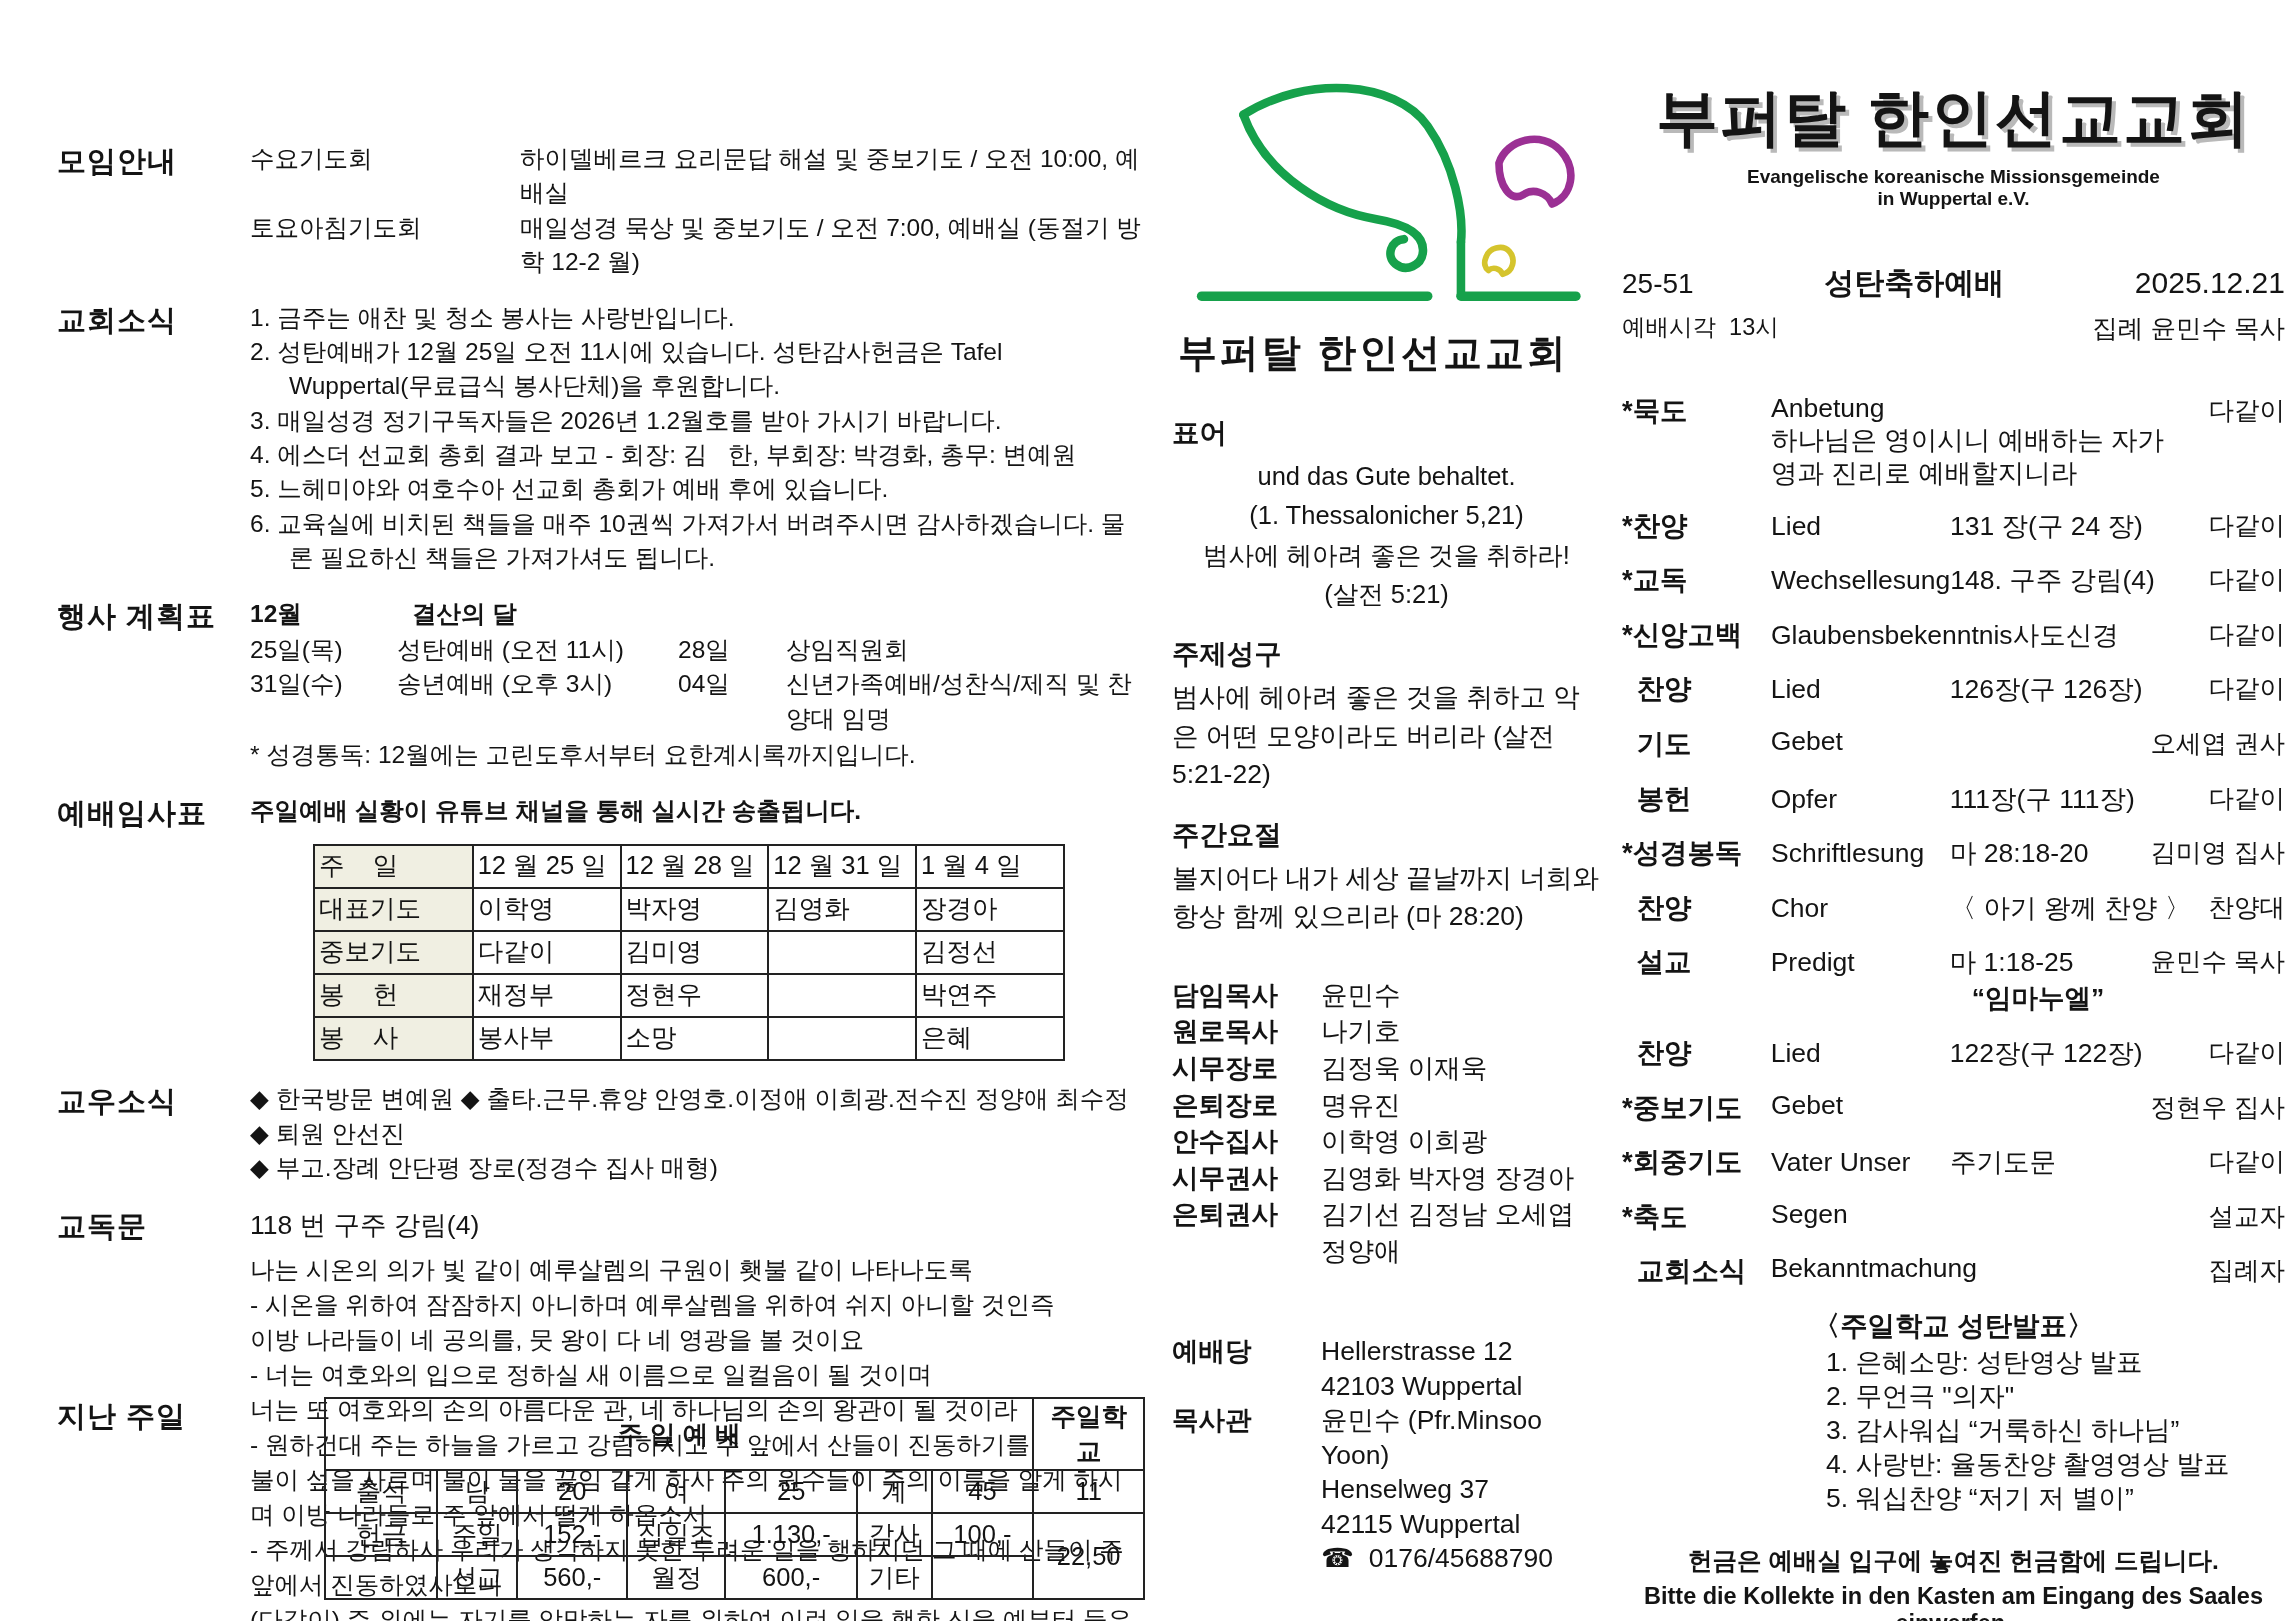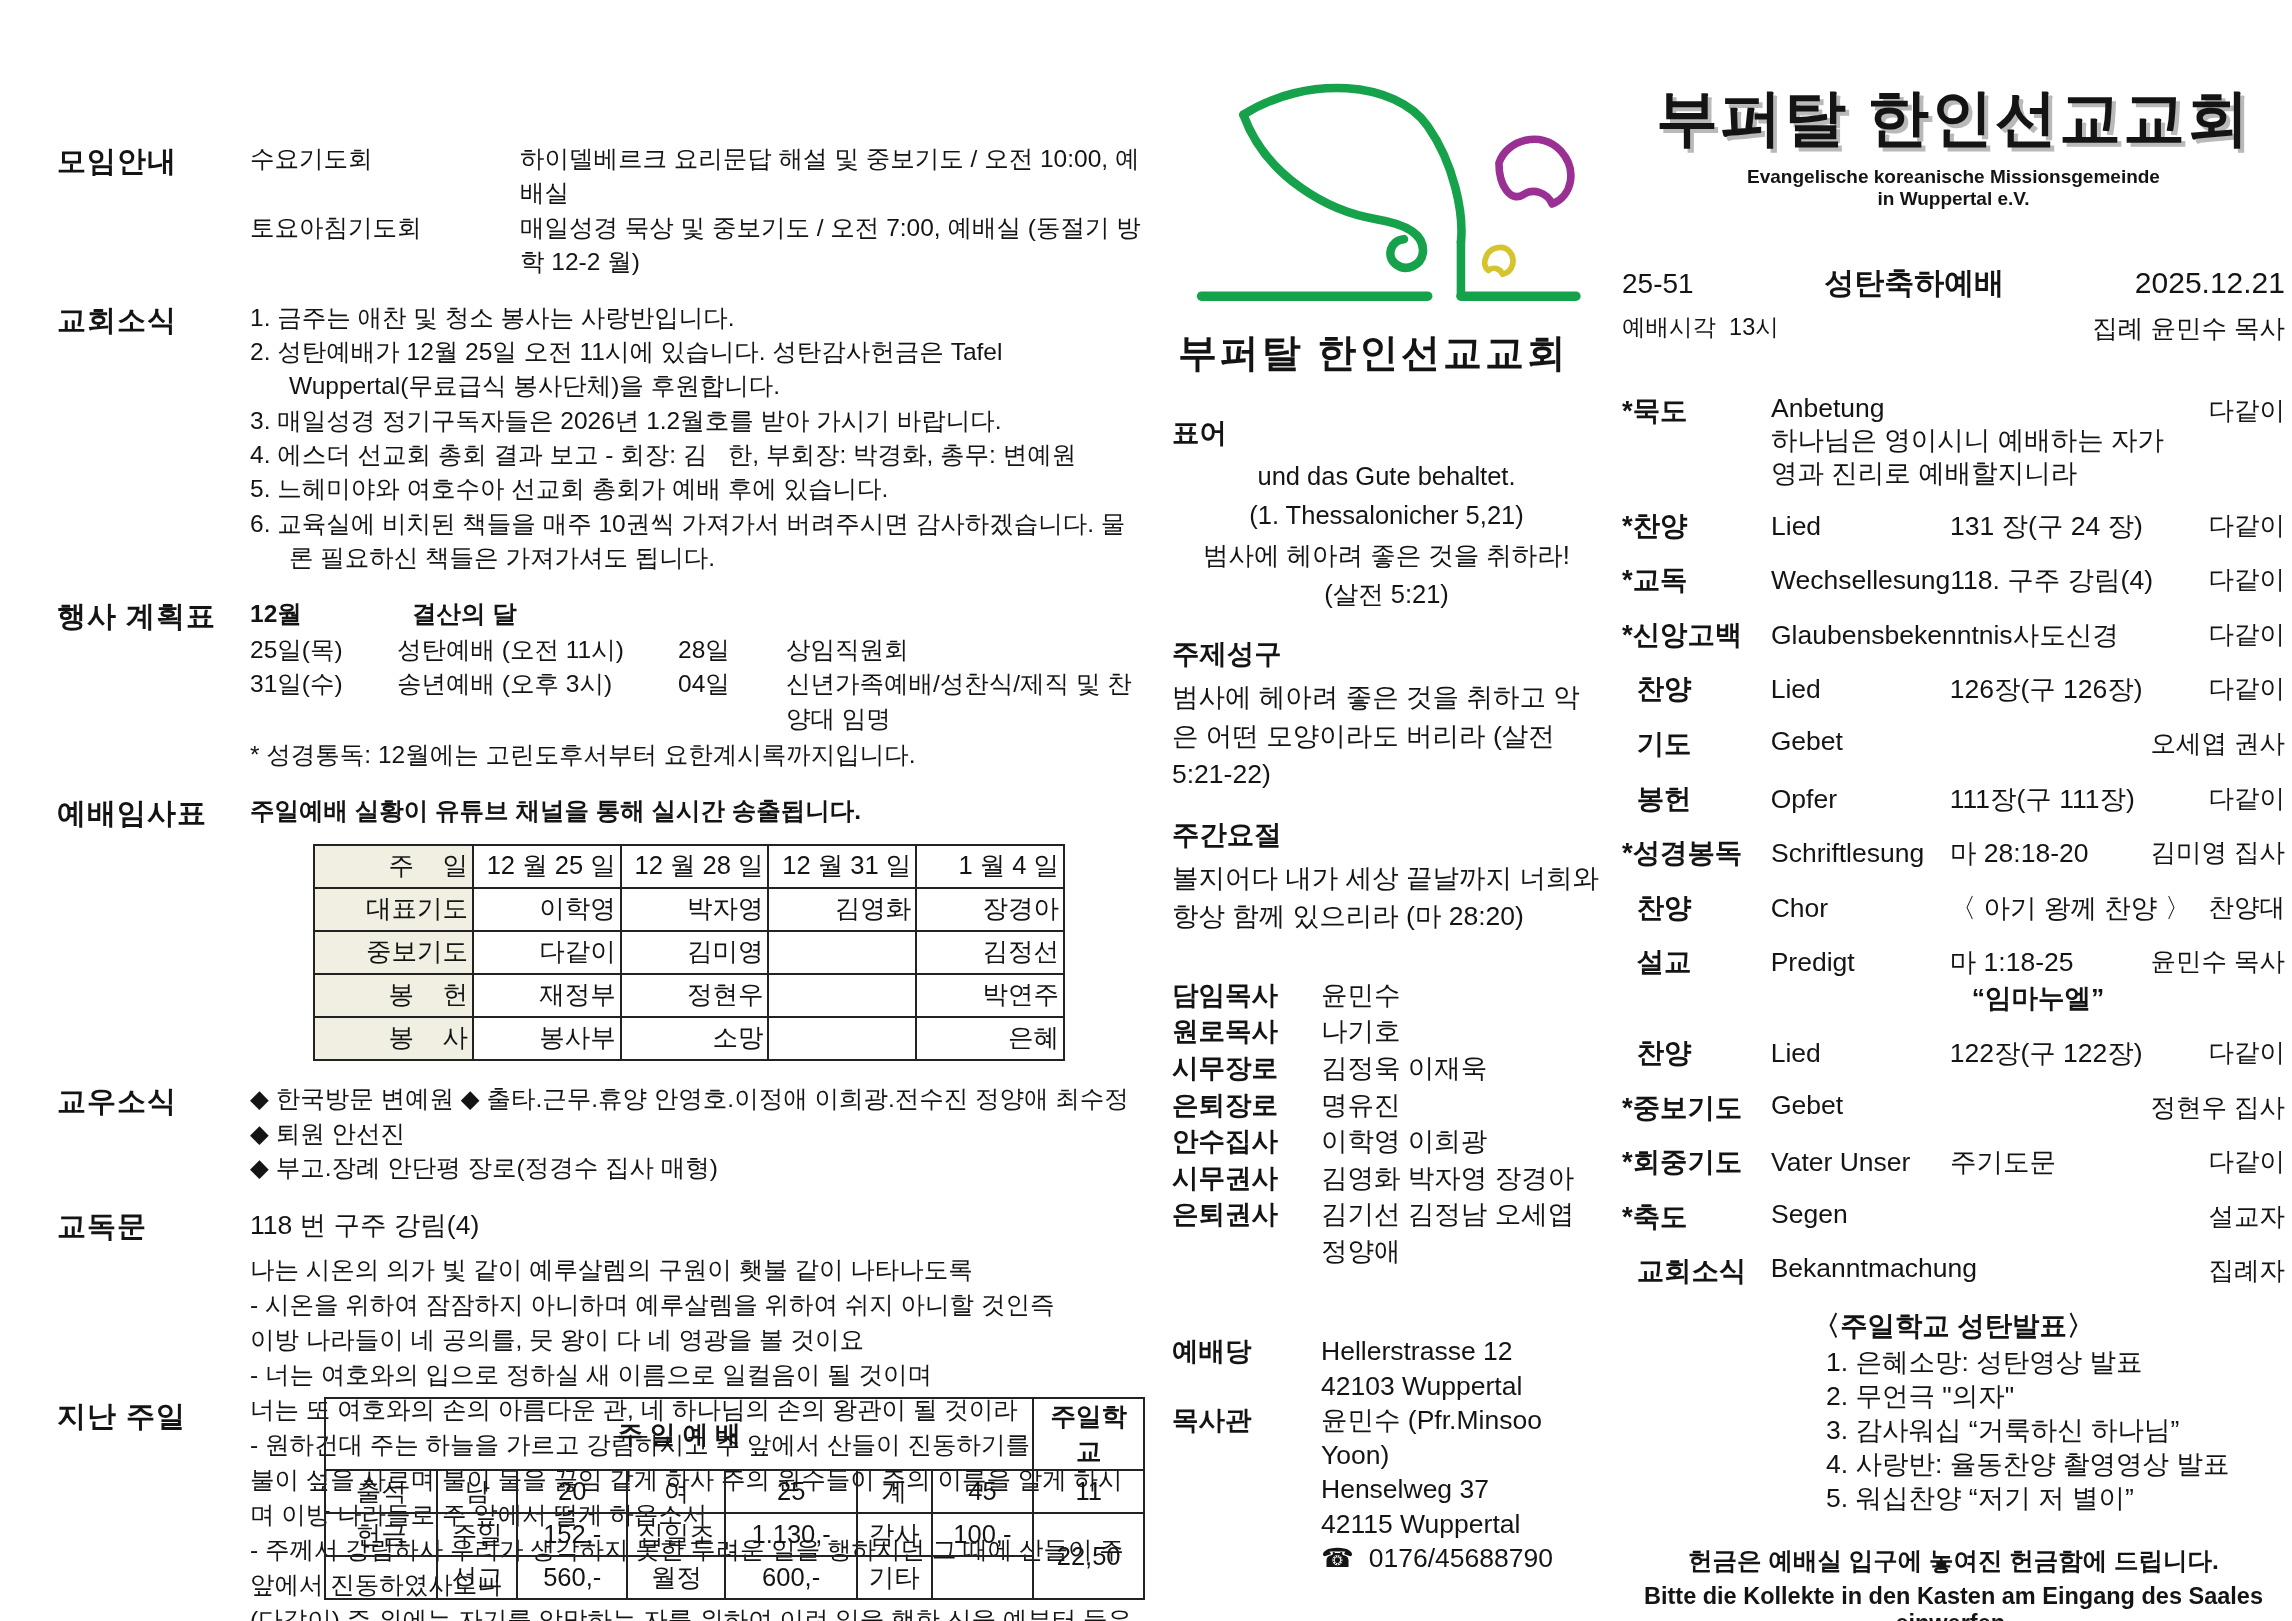--- a/index.html
+++ b/index.html
@@ -22,21 +22,21 @@
   .ev-month{display:flex;font-weight:bold;margin-bottom:2px;}
   .ev-month-name{width:162px;}
   .ev-row{display:flex;}
   .ev-c1{width:147px;}
   .ev-c2{width:281px;}
   .ev-c3{width:108px;}
   .ev-c4{flex:1;}
   .ev-note{margin-top:2px;}
   .duty-intro{font-weight:bold;font-size:24.5px;}
   table.duty{border-collapse:collapse;margin:15.7px 0 0 63px;}
-  table.duty td{border:2px solid #222;height:41px;text-align:right;font-size:25.5px;padding:0 3.9px;}
+  table.duty td{border:2px solid #222;height:41px;text-align:left;font-size:25.5px;padding:0 3.9px;}
   table.duty td.rowlab{width:149px;background:#f0efe2;}
   table.duty td.dcol{width:138px;}
   .resp-title{font-size:26.5px;margin-bottom:7.8px;}
   .resp-line{line-height:1.43;}
   .resp-line.b{font-weight:normal;}
   .sec-last{position:absolute;left:57px;top:1397px;width:1088px;display:flex;}
   table.last{border-collapse:collapse;margin-left:74px;}
   table.last td{border:2px solid #222;height:41px;text-align:center;font-size:25.5px;padding:0 3.9px;}
   .lw1{width:105px;}.lw2{width:71px;}.lw3{width:102px;}.lw4{width:90px;}
   .lw5{width:123px;}.lw6{width:66px;}.lw7{width:93px;}.lw8{width:102px;}
@@ -376,21 +376,21 @@
         </div>
         <div class="opart">다같이</div>
       </div>
       <div class="orow">
         <div class="olabel">*찬양</div>
         <div class="omain"><span class="oterm">Lied</span><span class="odetail">131 장(구 24 장)</span></div>
         <div class="opart">다같이</div>
       </div>
       <div class="orow">
         <div class="olabel">*교독</div>
-        <div class="omain"><span class="oterm">Wechsellesung</span><span class="odetail">118. 구주 강림(4)</span></div>
+        <div class="omain"><span class="oterm">Wechsellesung</span><span class="odetail">148. 구주 강림(4)</span></div>
         <div class="opart">다같이</div>
       </div>
       <div class="orow">
         <div class="olabel">*신앙고백</div>
         <div class="omain"><span class="oterm">Glaubensbekenntnis</span><span class="odetail">사도신경</span></div>
         <div class="opart">다같이</div>
       </div>
       <div class="orow">
         <div class="olabel nostar">찬양</div>
         <div class="omain"><span class="oterm">Lied</span><span class="odetail">126장(구 126장)</span></div>

